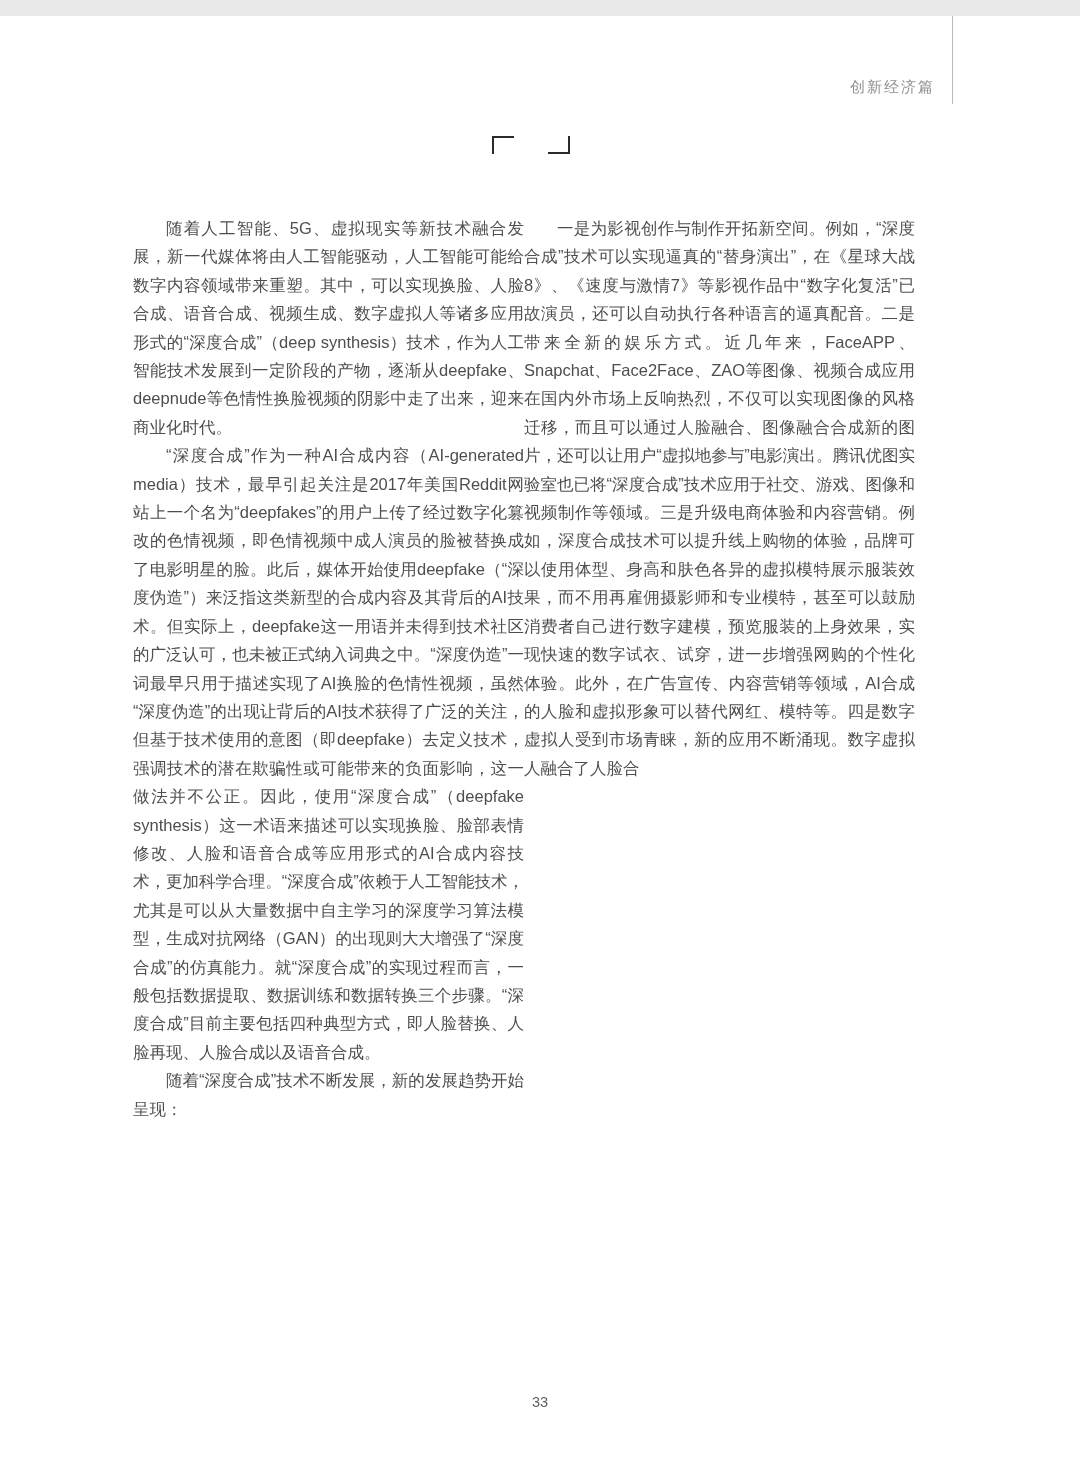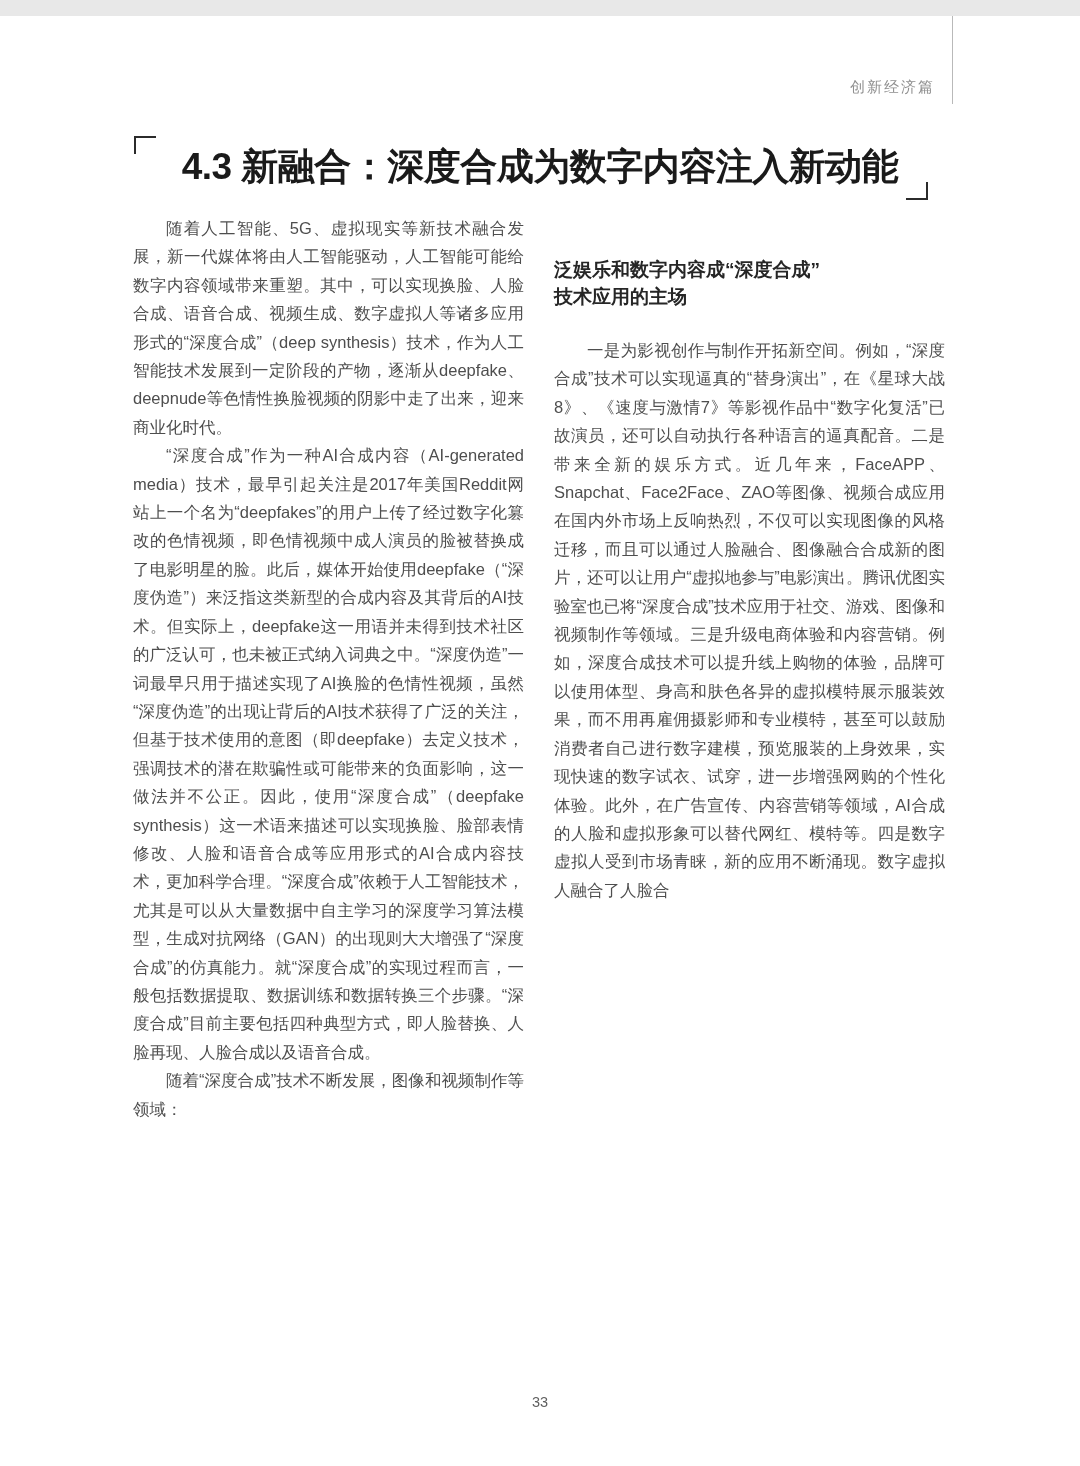--- a/index.html
+++ b/index.html
@@ -45,21 +45,21 @@
   }
   .bracket-close{
     right:-24px;bottom:2px;
     border-right:2.5px solid #2b2b2b;
     border-bottom:2.5px solid #2b2b2b;
   }
   
   .columns{
     position:absolute;top:198px;left:133px;
     width:812px;
-    display:flex;gap:30px;
+    display:flex;
   }
   .col{width:391px;}
   .col p{
     margin:0;
     font-size:16.5px;
     line-height:28.4px;
     color:#4e4e4e;
     text-align:justify;
     text-justify:inter-ideograph;
   }
@@ -82,36 +82,33 @@
 <body>
 
 <div class="page">
 
   <span class="hdr-label">创新经济篇</span>
   <div class="hdr-divider"></div>
 
   <div class="title-wrap">
     <div class="title-inner">
       <span class="bracket bracket-open"></span>
-      <h1 class="page-title">4.3 新融合：深度合成为数字内容注入新动能</h1>
       <span class="bracket bracket-close"></span>
     </div>
   </div>
 
   <div class="columns">
 
     <div class="col">
       <p class="indent">随着人工智能、5G、虚拟现实等新技术融合发展，新一代媒体将由人工智能驱动，人工智能可能给数字内容领域带来重塑。其中，可以实现换脸、人脸合成、语音合成、视频生成、数字虚拟人等诸多应用形式的“深度合成”（deep synthesis）技术，作为人工智能技术发展到一定阶段的产物，逐渐从deepfake、deepnude等色情性换脸视频的阴影中走了出来，迎来商业化时代。</p>
       <p class="indent">“深度合成”作为一种AI合成内容（AI-generated media）技术，最早引起关注是2017年美国Reddit网站上一个名为“deepfakes”的用户上传了经过数字化篡改的色情视频，即色情视频中成人演员的脸被替换成了电影明星的脸。此后，媒体开始使用deepfake（“深度伪造”）来泛指这类新型的合成内容及其背后的AI技术。但实际上，deepfake这一用语并未得到技术社区的广泛认可，也未被正式纳入词典之中。“深度伪造”一词最早只用于描述实现了AI换脸的色情性视频，虽然“深度伪造”的出现让背后的AI技术获得了广泛的关注，但基于技术使用的意图（即deepfake）去定义技术，强调技术的潜在欺骗性或可能带来的负面影响，这一做法并不公正。因此，使用“深度合成”（deepfake synthesis）这一术语来描述可以实现换脸、脸部表情修改、人脸和语音合成等应用形式的AI合成内容技术，更加科学合理。“深度合成”依赖于人工智能技术，尤其是可以从大量数据中自主学习的深度学习算法模型，生成对抗网络（GAN）的出现则大大增强了“深度合成”的仿真能力。就“深度合成”的实现过程而言，一般包括数据提取、数据训练和数据转换三个步骤。“深度合成”目前主要包括四种典型方式，即人脸替换、人脸再现、人脸合成以及语音合成。</p>
-      <p class="indent">随着“深度合成”技术不断发展，图像和视频制作等领域：</p>
+      <p class="indent">随着“深度合成”技术不断发展，新的发展趋势开始呈现：</p>
     </div>
 
     <div class="col">
-      <h2 class="subhead">泛娱乐和数字内容成“深度合成”
-技术应用的主场</h2>
       <p class="indent">一是为影视创作与制作开拓新空间。例如，“深度合成”技术可以实现逼真的“替身演出”，在《星球大战8》、《速度与激情7》等影视作品中“数字化复活”已故演员，还可以自动执行各种语言的逼真配音。二是带来全新的娱乐方式。近几年来，FaceAPP、Snapchat、Face2Face、ZAO等图像、视频合成应用在国内外市场上反响热烈，不仅可以实现图像的风格迁移，而且可以通过人脸融合、图像融合合成新的图片，还可以让用户“虚拟地参与”电影演出。腾讯优图实验室也已将“深度合成”技术应用于社交、游戏、图像和视频制作等领域。三是升级电商体验和内容营销。例如，深度合成技术可以提升线上购物的体验，品牌可以使用体型、身高和肤色各异的虚拟模特展示服装效果，而不用再雇佣摄影师和专业模特，甚至可以鼓励消费者自己进行数字建模，预览服装的上身效果，实现快速的数字试衣、试穿，进一步增强网购的个性化体验。此外，在广告宣传、内容营销等领域，AI合成的人脸和虚拟形象可以替代网红、模特等。四是数字虚拟人受到市场青睐，新的应用不断涌现。数字虚拟人融合了人脸合</p>
     </div>
 
   </div>
 
   <div class="page-num">33</div>
 
 </div>
 
 </body></html>

